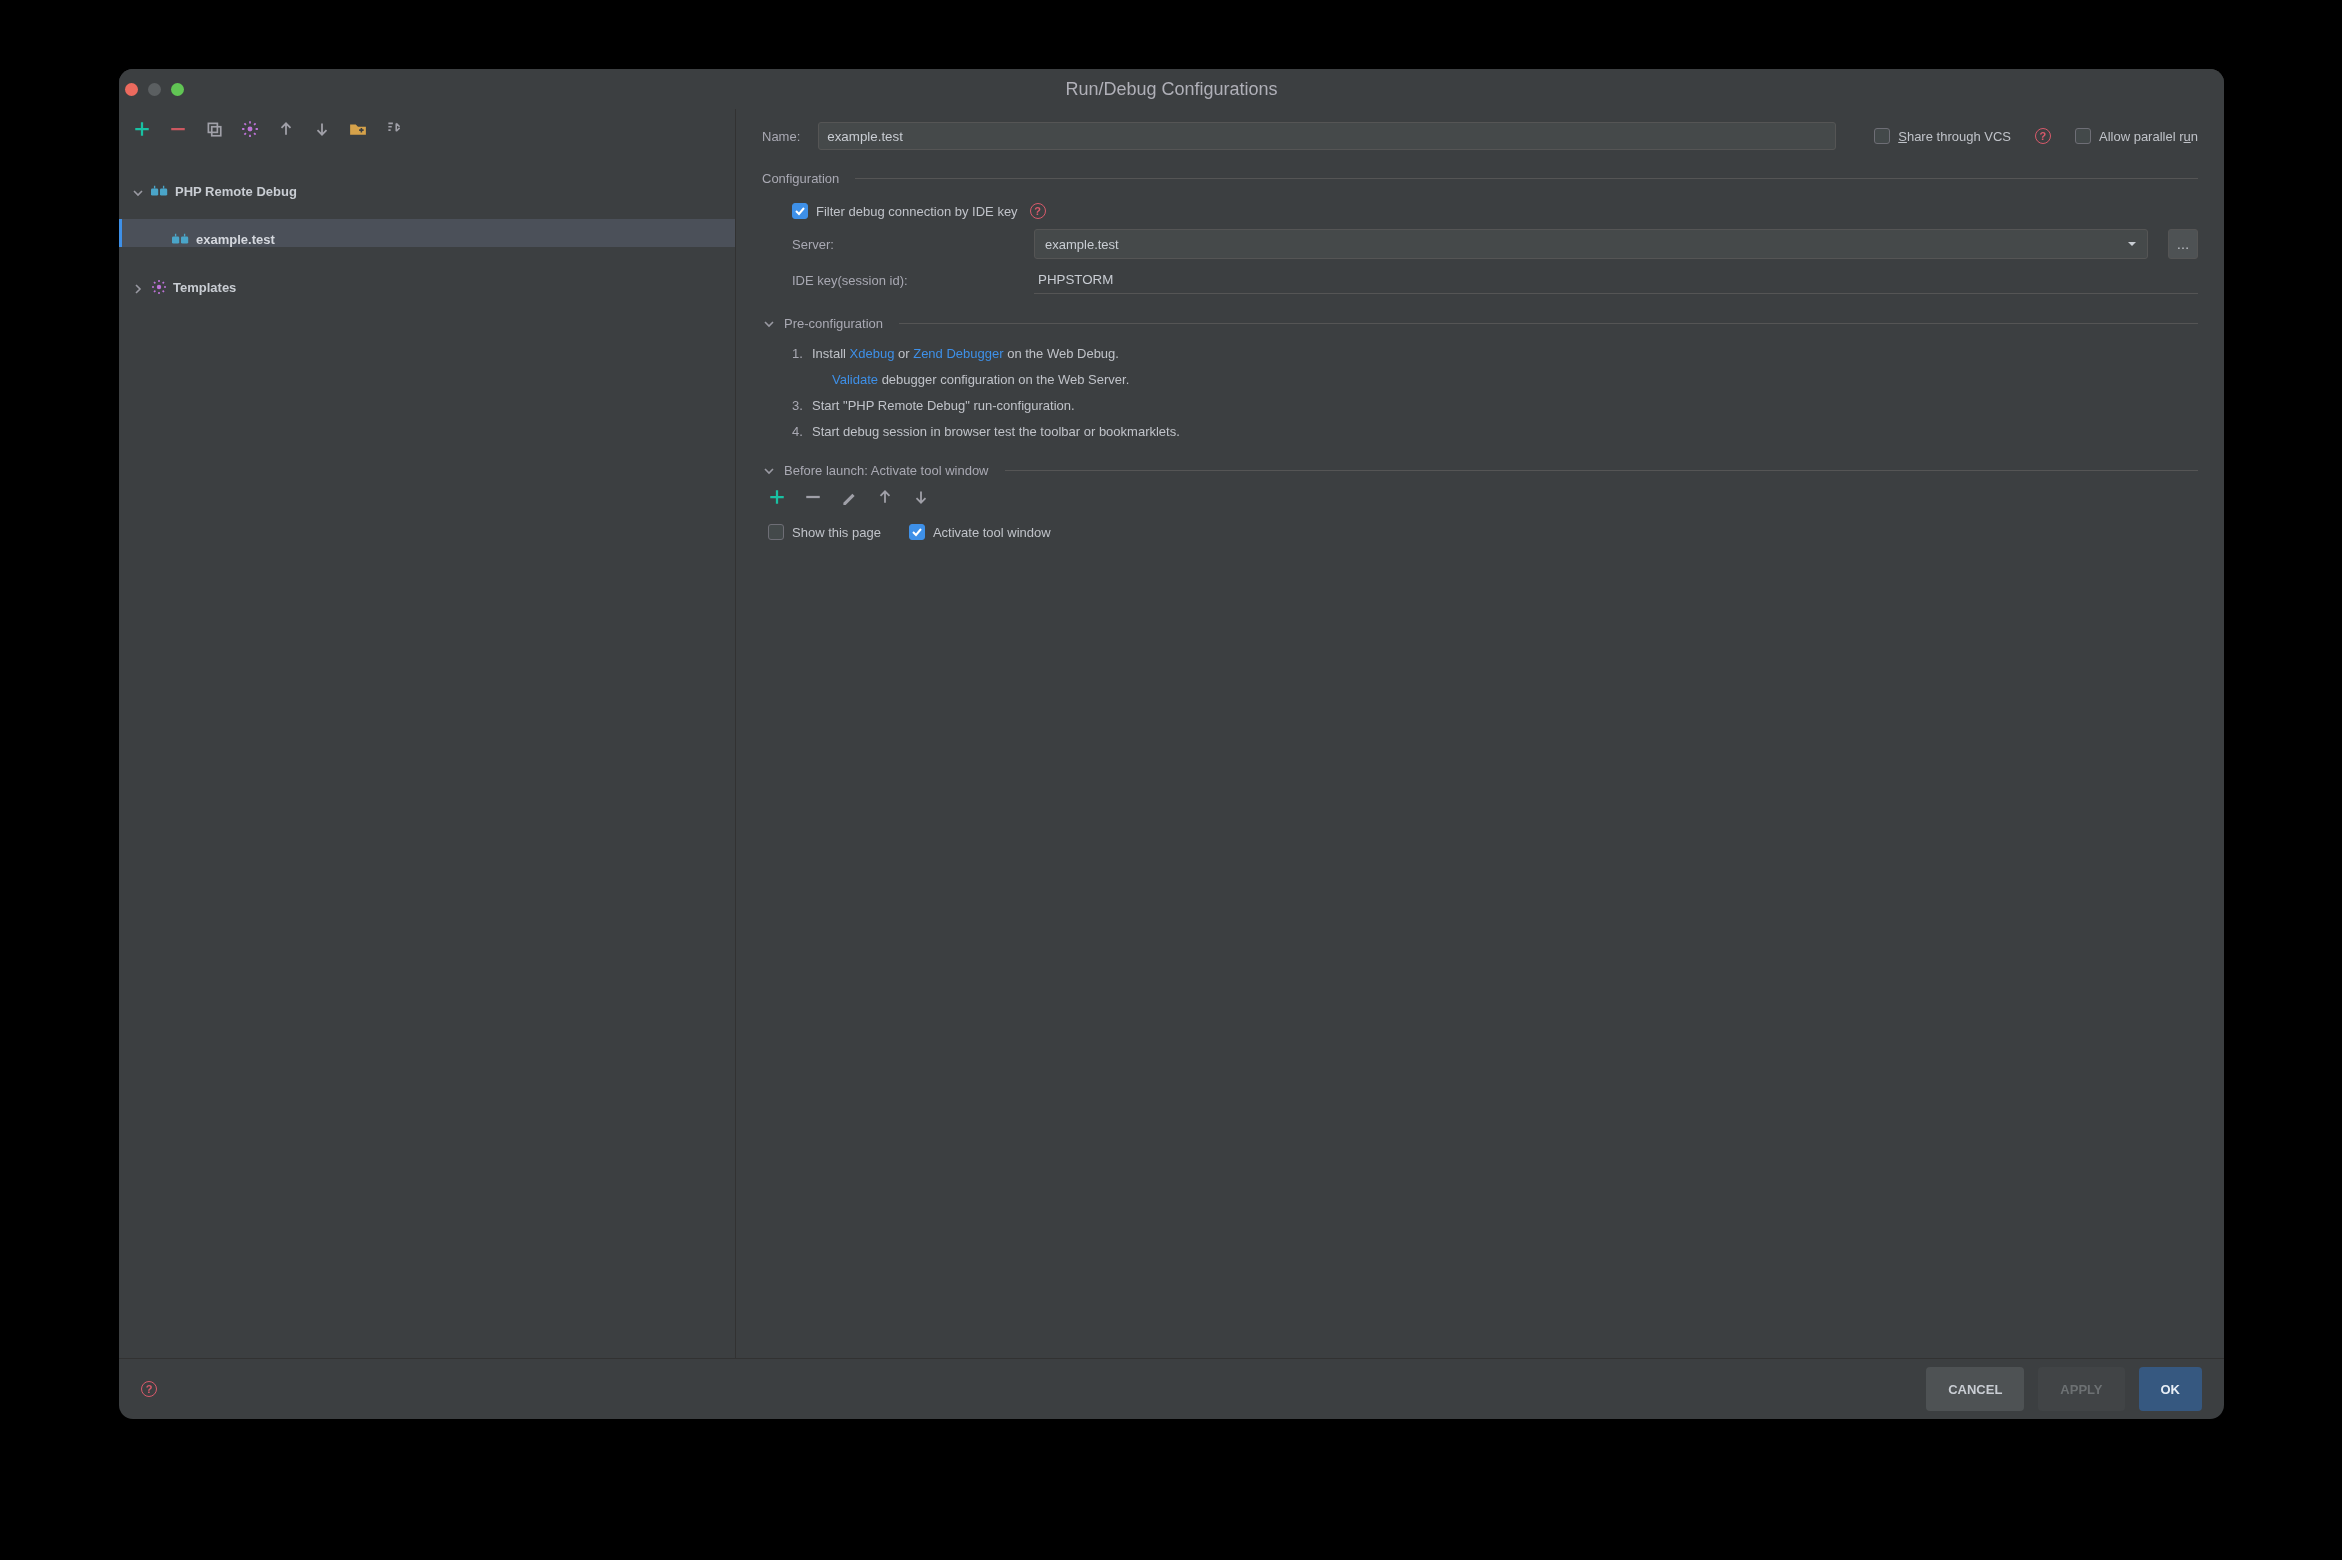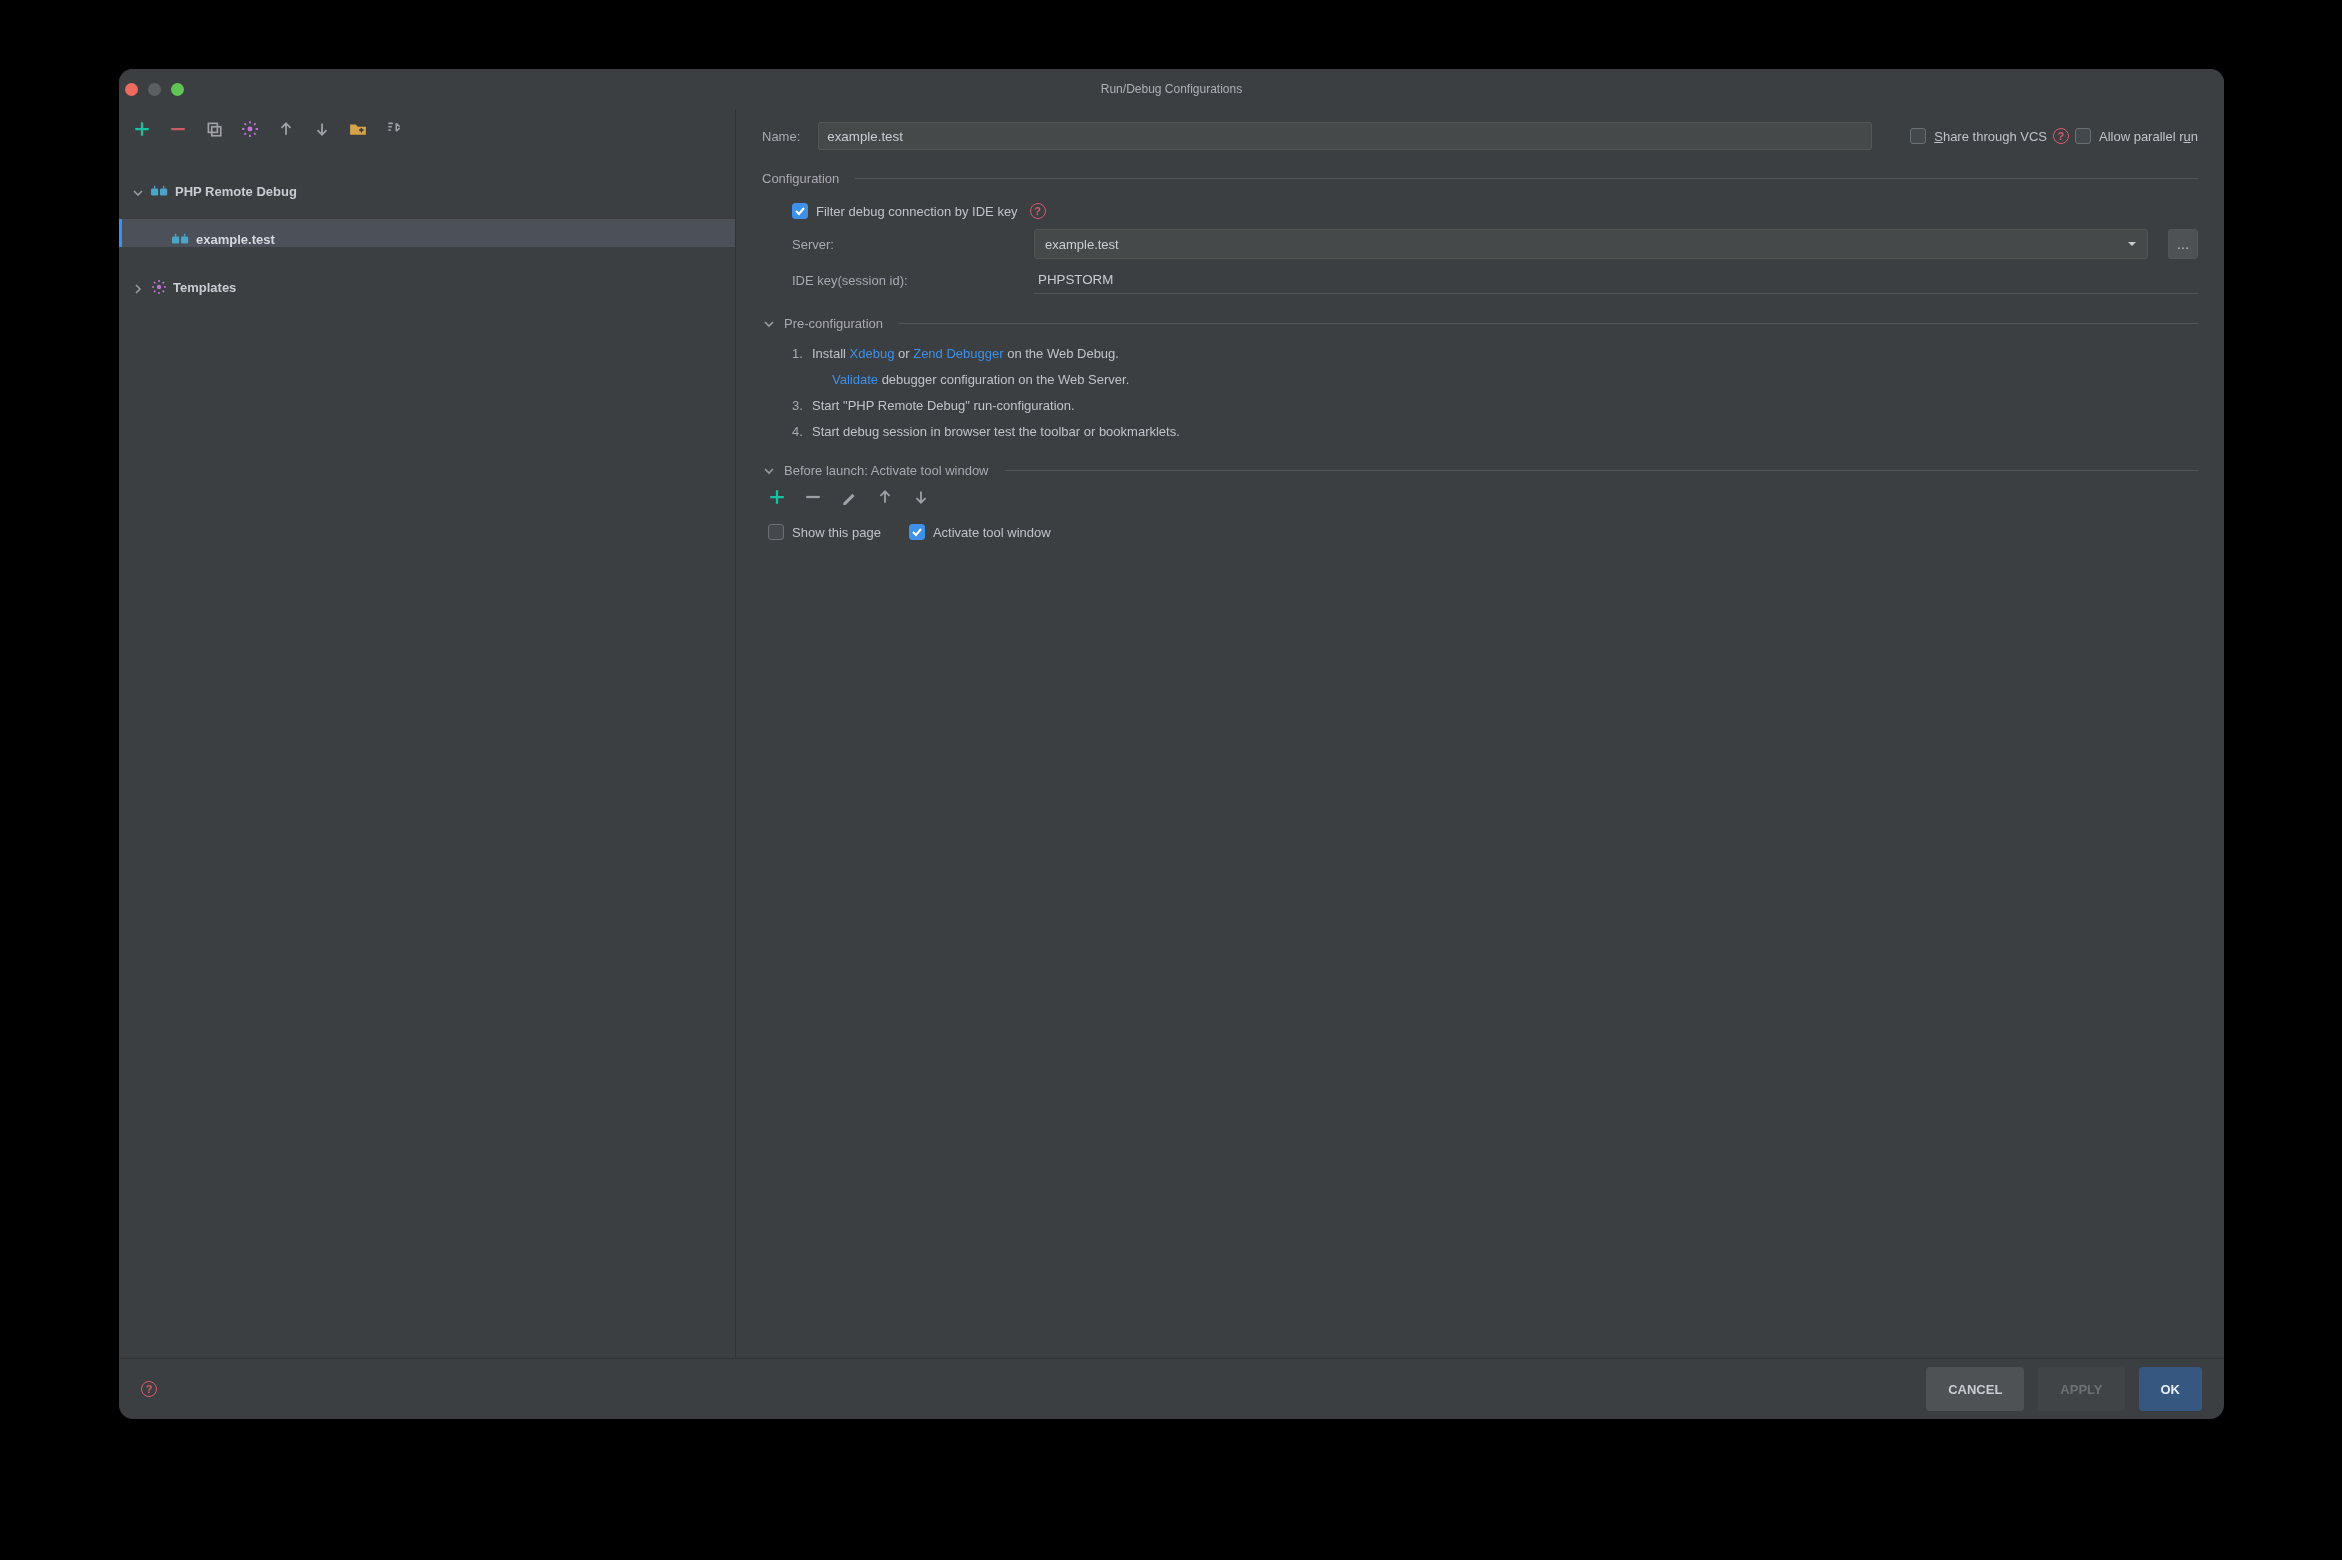--- a/index.html
+++ b/index.html
@@ -11,21 +11,21 @@
     width: 2105px; height: 1350px;
     background: #3C3F41;
     border-radius: 14px;
     display: flex; flex-direction: column;
     box-shadow: 0 20px 59px rgba(0,0,0,0.5);
     overflow: hidden;
   }
   .transform-wrap { transform-origin: top left; }
   .titlebar {
     height: 40px; display: flex; align-items: center; padding-left: 6px;
-    color: #B0B0B8; font-size: 12px; position: relative; background: #3C3F41;
+    color: #B0B0B8; font-size: 18px; position: relative; background: #3C3F41;
   }
   .traffic { display: flex; gap: 10px; align-items: center; }
   .tl { width: 13px; height: 13px; border-radius: 50%; }
   .tl.red { background: #EC6A5E; }
   .tl.yellow { background: #5b5f61; }
   .tl.green { background: #61C554; }
   .title-text { position: absolute; left: 0; right: 0; text-align: center; color: #B0B0B8; pointer-events: none; }
   .body { flex: 1; display: flex; min-height: 0; }
   .sidebar { width: 617px; background: #3C3F41; display: flex; flex-direction: column; border-right: 1px solid #323232; }
   .sidebar-toolbar { height: 40px; display: flex; align-items: center; padding-left: 14px; gap: 18px; }
@@ -36,21 +36,21 @@
   .tree-row .chev { width: 14px; display: inline-flex; justify-content: center; color: #9A9AA3; }
   .tree-row.child { padding-left: 53px; background: #4B5059; font-weight: 600; color: #D5D8DE; position: relative; }
   .tree-row.child::before { content: ""; position: absolute; left: 0; top: 0; bottom: 0; width: 3px; background: #3E90E8; }
   .bug-icon { width: 18px; height: 14px; display: inline-flex; align-items: center; justify-content: center; }
   .bug-icon svg { width: 18px; height: 14px; }
   .gear-p { color: #BD73D7; }
   .main { flex: 1; display: flex; flex-direction: column; padding: 10px 26px 0 26px; overflow: auto; }
   .row1 { display: flex; align-items: center; gap: 18px; height: 34px; }
   .label { color: #A9A9B3; }
   .name-input { flex: 1; height: 28px; background: #45494A; border: 1px solid #555; color: #C9CDD3; padding: 2px 8px; border-radius: 3px; }
-  .topchecks { display: flex; align-items: flex-start; gap: 6px; margin-left: 20px; }
+  .topchecks { display: flex; align-items: flex-start; gap: 24px; margin-left: 20px; }
   .chk { display: inline-flex; align-items: center; gap: 8px; cursor: pointer; color: #C0C3C9; }
   .chkbox { width: 16px; height: 16px; border: 1px solid #6E6E76; border-radius: 3px; display: inline-flex; align-items: center; justify-content: center; background: #43494A; }
   .chkbox.checked { background: #3E90E8; border-color: #3E90E8; color: #fff; }
   .chkbox.checked svg { width: 12px; height: 12px; }
   .help-q { display: inline-flex; width: 16px; height: 16px; border: 1.5px solid #D95A6B; color: #D95A6B; border-radius: 50%; align-items: center; justify-content: center; font-size: 11px; font-weight: 700; }
   .section { margin-top: 18px; }
   .section-title { display: flex; align-items: center; gap: 8px; color: #A9A9B3; margin-bottom: 10px; }
   .section-title .line { flex: 1; height: 1px; background: #555; margin-left: 8px; }
   .section-title .expch { width: 14px; display: inline-flex; justify-content: center; color: #9A9AA3; cursor: pointer; }
   .filter-row { display: flex; align-items: center; gap: 12px; padding-left: 30px; height: 30px; }

